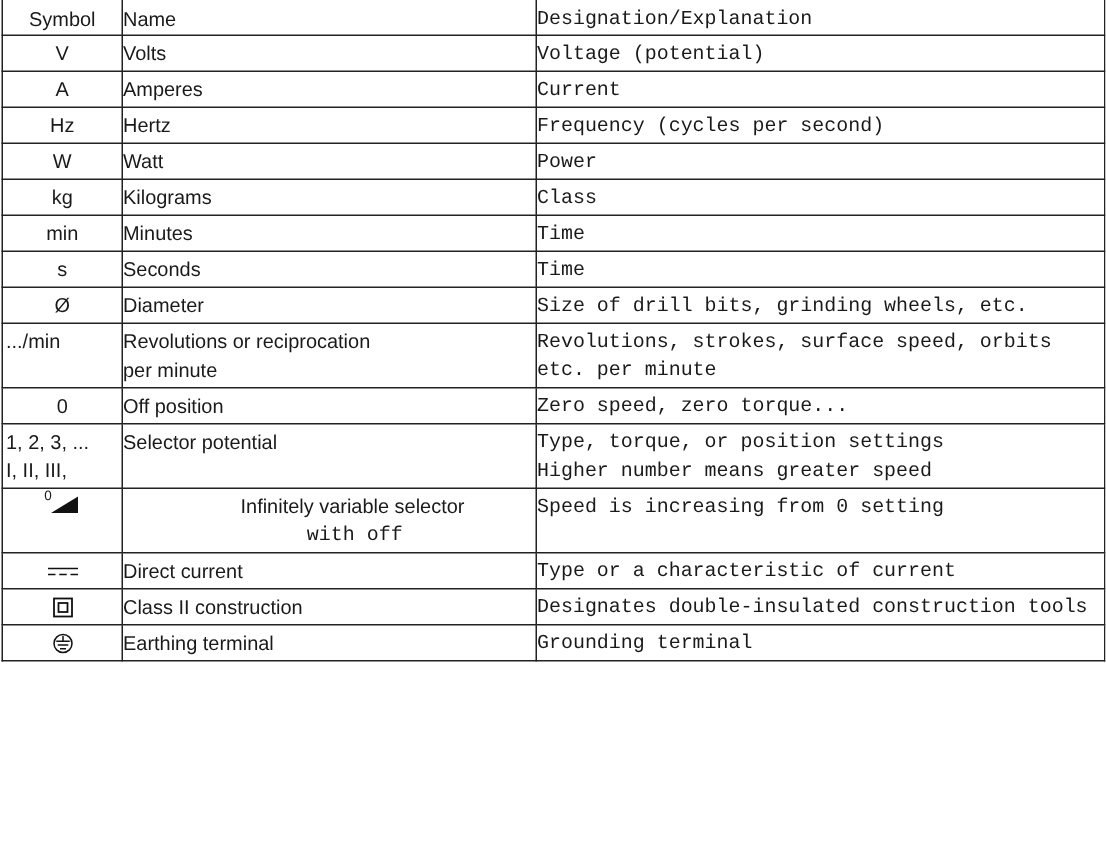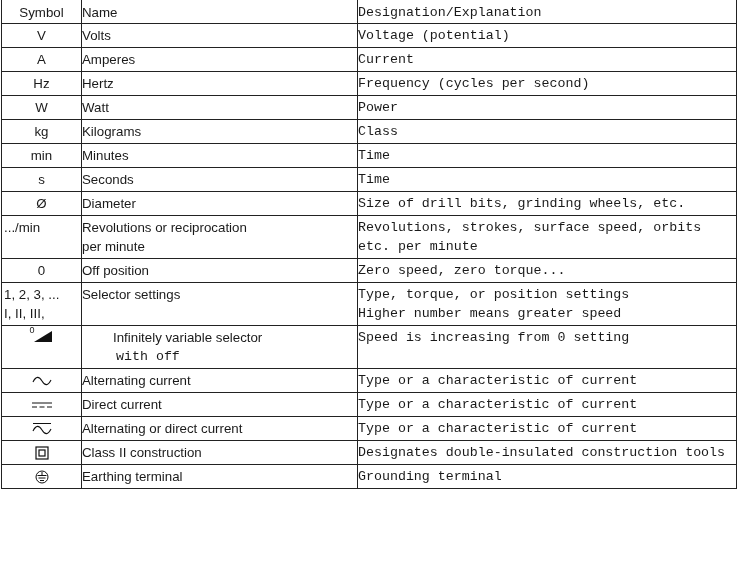--- a/index.html
+++ b/index.html
@@ -21,21 +21,21 @@
       vertical-align: top;
       font-weight: normal;
       text-align: left;
     }
     table.symbols thead th { border-top: none; padding-top: 3px; padding-bottom: 1px; }
     td.sym, th.sym { text-align: center !important; }
     th.sym { text-align: right; padding-left: 8px; }
     td.sym.left { text-align: left !important; padding-left: 2px; }
     td.name, th.name { padding-left: 30px; }
     td.desc, th.desc { padding-left: 12px; font-family: Liberation Mono, monospace; }
-    td.name.indent { padding-left: 31px; }
+    td.name.indent { padding-left: 31px; text-align: center; }
     .sub { font-size: 9px; vertical-align: baseline; position: relative; top: 1px; }
     svg { display: inline-block; vertical-align: middle; }
   </style>
 </head>
 <body>
 
 <table class="symbols">
   <colgroup>
       <col class="c-sym">
       <col class="c-name">
@@ -103,21 +103,21 @@
     <tr>
       <td class="sym">0</td>
       <td class="name">Off position</td>
       <td class="desc">Zero speed, zero torque...</td>
     </tr>
     <tr>
       <td class="sym left">
           <div>1, 2, 3, ...</div>
           <div>I, II, III,</div>
         </td>
-      <td class="name">Selector settings</td>
+      <td class="name">Selector potential</td>
       <td class="desc">
           <div>Type, torque, or position settings</div>
           <div>Higher number means greater speed</div>
         </td>
     </tr>
     <tr>
       <td class="sym">
         <span style="position:relative;display:inline-block;width:24px;height:16px;">
           <span style="position:absolute;left:0;top:-3px;font-size:9px;line-height:10px;">0</span>
           <svg width="24" height="16" viewBox="0 0 24 16" style="position:absolute;left:0;top:0;">
@@ -126,47 +126,28 @@
         </span>
       </td>
       <td class="name indent">
           <div>Infinitely variable selector</div>
           <div style="padding-left:3px;font-family:Liberation Mono, monospace;">with off</div>
         </td>
       <td class="desc">Speed is increasing from 0 setting</td>
     </tr>
     <tr>
       <td class="sym">
-        <svg width="20" height="12" viewBox="0 0 20 12">
-            <path d="M1,7 C4,1 7,1 10,6 C13,11 16,11 19,5" fill="none" stroke="#111" stroke-width="1.1"></path>
-          </svg>
-      </td>
-      <td class="name">Alternating current</td>
-      <td class="desc">Type or a characteristic of current</td>
-    </tr>
-    <tr>
-      <td class="sym">
         <svg width="22" height="10" viewBox="0 0 22 10">
             <line x1="1" y1="3" x2="21" y2="3" stroke="#111" stroke-width="1"></line>
             <line x1="1" y1="7" x2="6" y2="7" stroke="#111" stroke-width="1"></line>
             <line x1="8.5" y1="7" x2="13.5" y2="7" stroke="#111" stroke-width="1"></line>
             <line x1="16" y1="7" x2="21" y2="7" stroke="#111" stroke-width="1"></line>
           </svg>
       </td>
       <td class="name">Direct current</td>
-      <td class="desc">Type or a characteristic of current</td>
-    </tr>
-    <tr>
-      <td class="sym">
-        <svg width="20" height="14" viewBox="0 0 20 14">
-            <line x1="1" y1="1.5" x2="19" y2="1.5" stroke="#111" stroke-width="1"></line>
-            <path d="M1,9 C4,3 7,3 10,8 C13,13 16,13 19,7" fill="none" stroke="#111" stroke-width="1.1"></path>
-          </svg>
-      </td>
-      <td class="name">Alternating or direct current</td>
       <td class="desc">Type or a characteristic of current</td>
     </tr>
     <tr>
       <td class="sym">
         <svg width="14" height="14" viewBox="0 0 14 14">
             <rect x="1" y="1" width="12" height="12" fill="none" stroke="#111" stroke-width="1.2"></rect>
             <rect x="4" y="4" width="6" height="6" fill="none" stroke="#111" stroke-width="1.2"></rect>
           </svg>
       </td>
       <td class="name">Class II construction</td>

